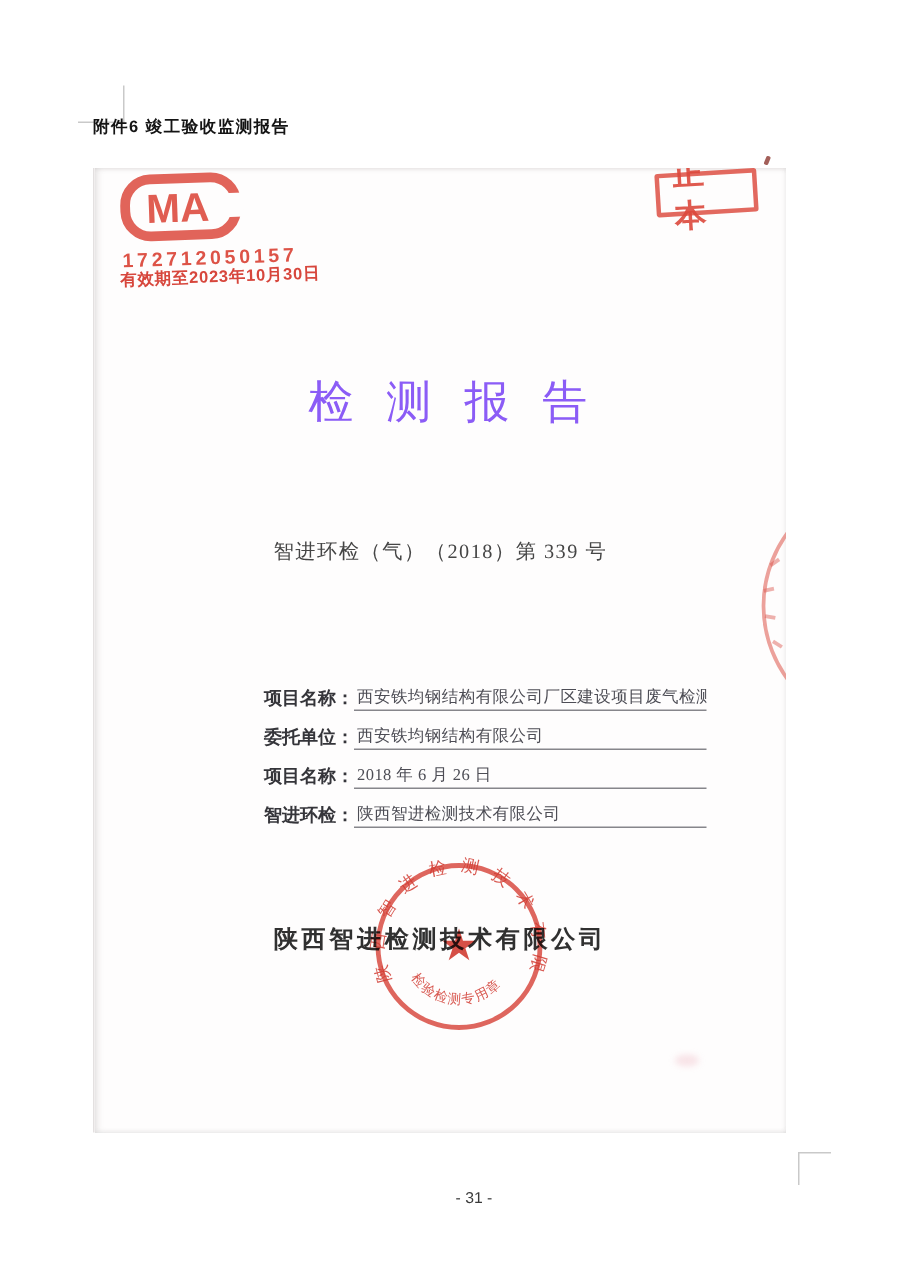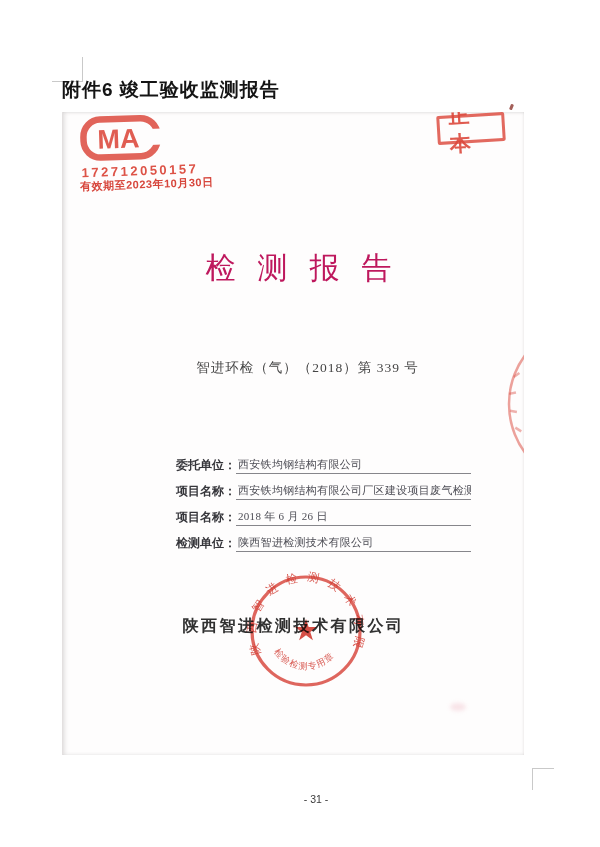--- a/index.html
+++ b/index.html
@@ -4,21 +4,21 @@
 <style>
   html,body{margin:0;padding:0;width:600px;height:847px;background:#ffffff;overflow:hidden;}
   body{position:relative;font-family:"Liberation Sans",sans-serif;}
 
   
   .mark-tl{position:absolute;left:52px;top:57px;width:30px;height:24px;
     border-right:1px solid #c9c9c9;border-bottom:1px solid #c9c9c9;}
   .mark-br{position:absolute;left:532px;top:768px;width:21px;height:21px;
     border-left:1px solid #c9c9c9;border-top:1px solid #c9c9c9;}
 
-  .attachment-header{position:absolute;left:62px;top:77px;font-size:19px;font-weight:bold;
+  .attachment-header{position:absolute;left:62px;top:77px;font-size:11px;font-weight:bold;
     color:#141414;letter-spacing:1px;}
 
   
   .scan{position:absolute;left:62px;top:112px;width:461px;height:643px;background:#fefdfd;
     overflow:hidden;border-left:1px solid #e3e0e0;
     box-shadow:inset 3px 0 4px -1px rgba(120,115,115,.18),
                inset 0 2px 3px -1px rgba(120,115,115,.12),
                inset -2px 0 3px -1px rgba(120,115,115,.08),
                inset 0 -2px 3px -1px rgba(120,115,115,.06);}
 
@@ -32,23 +32,23 @@
   
   .original-stamp{position:absolute;left:374px;top:2px;width:68px;height:29px;
     border:3px solid rgba(221,79,67,.85);border-radius:2px;transform:rotate(-3.5deg);
     display:flex;align-items:center;justify-content:center;
     font-family:"Liberation Serif","DejaVu Serif",serif;font-weight:bold;font-size:21px;
     color:rgba(219,72,60,.9);letter-spacing:9px;padding-left:9px;box-sizing:border-box;}
   .ink-speck{position:absolute;left:510px;top:104px;width:3px;height:6px;
     background:rgba(140,55,48,.8);transform:rotate(22deg);border-radius:1px;}
 
   .doc-title{position:absolute;top:136px;width:100%;text-align:center;
-    font-size:30px;color:#be185d;letter-spacing:22px;padding-left:32px;box-sizing:border-box;}
+    font-size:30px;color:#8b5cf6;letter-spacing:22px;padding-left:32px;box-sizing:border-box;}
   .report-number{position:absolute;top:247px;width:100%;text-align:center;
-    font-size:13.5px;color:#454545;letter-spacing:1px;margin-left:14px;}
+    font-size:13.5px;color:#454545;letter-spacing:1px;}
 
   
   .fields{position:absolute;left:113px;top:344px;width:295px;}
   .frow{display:flex;align-items:flex-end;height:18px;margin-bottom:8px;}
   .flabel{font-size:12px;font-weight:bold;color:#35353a;white-space:nowrap;flex:0 0 auto;}
   .fvalue{flex:1 1 auto;font-family:"Liberation Serif","DejaVu Serif",serif;font-size:11px;
     color:#4d4d55;border-bottom:1px solid #86868b;padding:0 0 1px 2px;white-space:nowrap;
     letter-spacing:.3px;overflow:hidden;}
 
   .company-name{position:absolute;top:504px;width:100%;text-align:center;
@@ -83,33 +83,33 @@
   </div>
 
   <div class="original-stamp">正本</div>
 
   <div class="doc-title serif">检测报告</div>
 
   <div class="report-number serif">智进环检（气）（2018）第 339 号</div>
 
   <div class="fields">
     <div class="frow">
+      <span class="flabel">项目名称：</span>
+      <span class="fvalue">西安铁均钢结构有限公司厂区建设项目废气检测</span>
+    </div>
+    <div class="frow">
       <span class="flabel">委托单位：</span>
       <span class="fvalue">西安铁均钢结构有限公司</span>
-    </div>
-    <div class="frow">
-      <span class="flabel">项目名称：</span>
-      <span class="fvalue">西安铁均钢结构有限公司厂区建设项目废气检测</span>
     </div>
     <div class="frow">
       <span class="flabel">项目名称：</span>
       <span class="fvalue">2018 年 6 月 26 日</span>
     </div>
     <div class="frow">
-      <span class="flabel">检测单位：</span>
+      <span class="flabel">智进环检：</span>
       <span class="fvalue">陕西智进检测技术有限公司</span>
     </div>
   </div>
 
   <div class="company-name serif">陕西智进检测技术有限公司</div>
 
   <svg class="seal" viewBox="0 0 126 126">
     <defs>
       <path id="sealTopArc" d="M 19.7,88 A 50,50 0 1 1 106.3,88" fill="none"></path>
       <path id="sealBottomArc" d="M 30,82 A 38,38 0 0 0 96,82" fill="none"></path>

